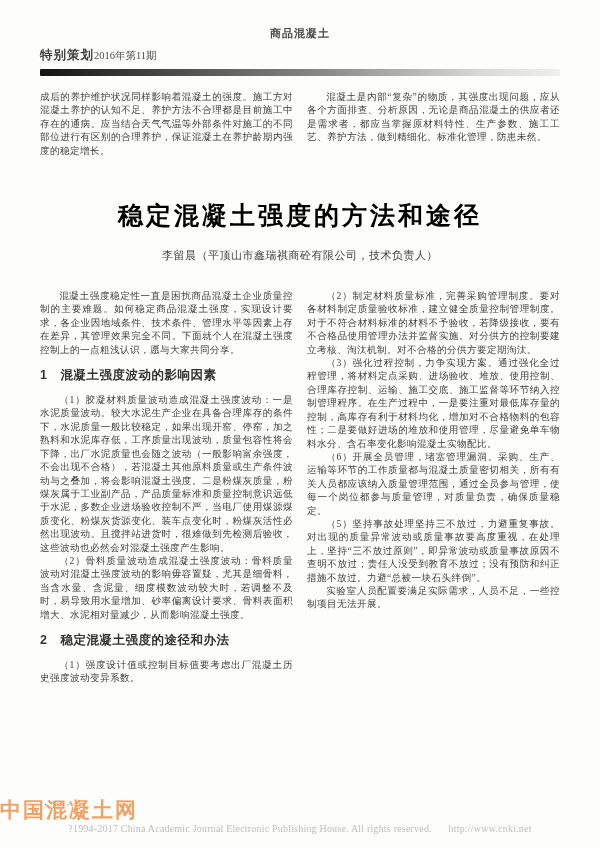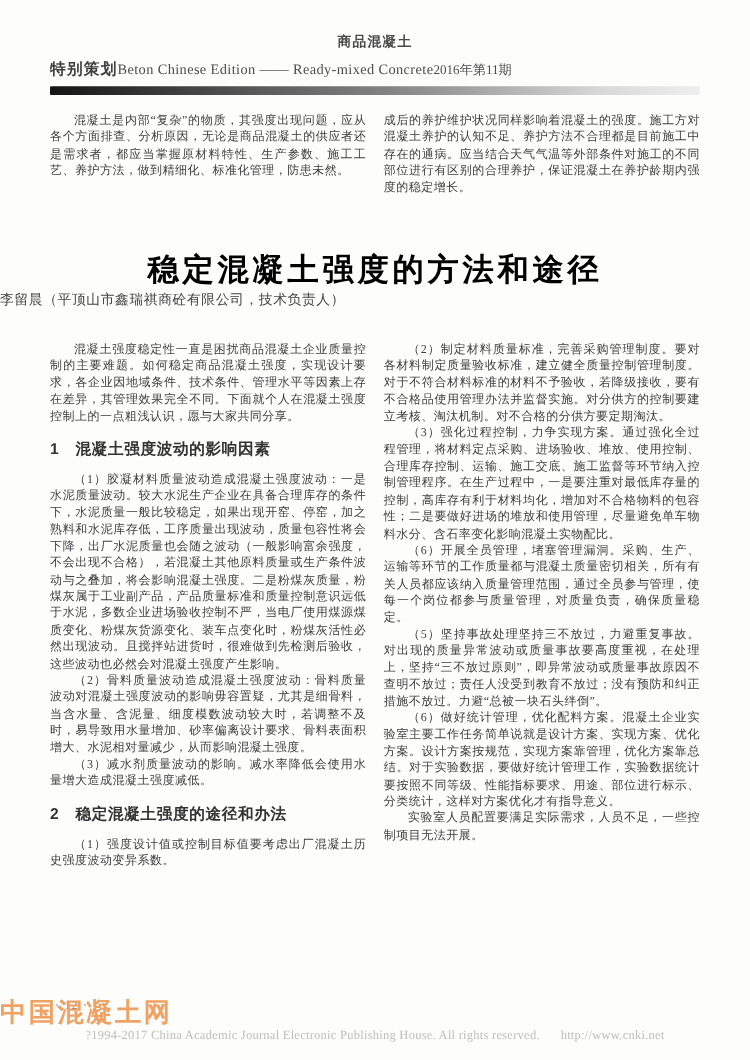--- a/index.html
+++ b/index.html
@@ -72,20 +72,22 @@
   .article-title {
     margin-top: 42px;
     text-align: center;
     font-family: "Liberation Sans", "DejaVu Sans", sans-serif;
     font-weight: 600;
     font-size: 25px;
     letter-spacing: 3px;
     color: #000000;
   }
   .article-author {
+    margin-top: 16px;
+    text-align: center;
     font-family: Liberation Serif, serif;
     font-size: 11px;
     letter-spacing: 0.5px;
     color: #424242;
   }
   
   .article-body { margin-top: 26px; }
   h2.sec-heading {
     font-family: "Liberation Sans", "DejaVu Sans", sans-serif;
     font-weight: bold;
@@ -129,54 +131,51 @@
 </style>
 </head>
 <body>
 
 <div class="page">
 
   <header class="header">
     <div class="journal-cn">商品混凝土</div>
     <div class="header-row">
       <span class="section-label">特别策划</span>
-      <span class="journal-en">Beton Chinese Edition —— Ready-mixed Concrete</span>
       <span class="issue">2016年第11期</span>
     </div>
     <div class="gradient-bar"></div>
   </header>
 
   <section class="intro two-col">
     <div class="col">
-      <p class="body-text">混凝土是内部“复杂”的物质，其强度出现问题，应从各个方面排查、分析原因，无论是商品混凝土的供应者还是需求者，都应当掌握原材料特性、生产参数、施工工艺、养护方法，做到精细化、标准化管理，防患未然。</p>
+      <p class="body-text no-indent">成后的养护维护状况同样影响着混凝土的强度。施工方对混凝土养护的认知不足、养护方法不合理都是目前施工中存在的通病。应当结合天气气温等外部条件对施工的不同部位进行有区别的合理养护，保证混凝土在养护龄期内强度的稳定增长。</p>
     </div>
     <div class="col">
-      <p class="body-text no-indent">成后的养护维护状况同样影响着混凝土的强度。施工方对混凝土养护的认知不足、养护方法不合理都是目前施工中存在的通病。应当结合天气气温等外部条件对施工的不同部位进行有区别的合理养护，保证混凝土在养护龄期内强度的稳定增长。</p>
+      <p class="body-text">混凝土是内部“复杂”的物质，其强度出现问题，应从各个方面排查、分析原因，无论是商品混凝土的供应者还是需求者，都应当掌握原材料特性、生产参数、施工工艺、养护方法，做到精细化、标准化管理，防患未然。</p>
     </div>
   </section>
 
   <h1 class="article-title">稳定混凝土强度的方法和途径</h1>
   <div class="article-author">李留晨（平顶山市鑫瑞祺商砼有限公司，技术负责人）</div>
 
   <section class="article-body two-col">
     <div class="col">
       <p class="body-text">混凝土强度稳定性一直是困扰商品混凝土企业质量控制的主要难题。如何稳定商品混凝土强度，实现设计要求，各企业因地域条件、技术条件、管理水平等因素上存在差异，其管理效果完全不同。下面就个人在混凝土强度控制上的一点粗浅认识，愿与大家共同分享。</p>
       <h2 class="sec-heading">1　混凝土强度波动的影响因素</h2>
       <p class="body-text">（1）胶凝材料质量波动造成混凝土强度波动：一是水泥质量波动。较大水泥生产企业在具备合理库存的条件下，水泥质量一般比较稳定，如果出现开窑、停窑，加之熟料和水泥库存低，工序质量出现波动，质量包容性将会下降，出厂水泥质量也会随之波动（一般影响富余强度，不会出现不合格），若混凝土其他原料质量或生产条件波动与之叠加，将会影响混凝土强度。二是粉煤灰质量，粉煤灰属于工业副产品，产品质量标准和质量控制意识远低于水泥，多数企业进场验收控制不严，当电厂使用煤源煤质变化、粉煤灰货源变化、装车点变化时，粉煤灰活性必然出现波动。且搅拌站进货时，很难做到先检测后验收，这些波动也必然会对混凝土强度产生影响。</p>
       <p class="body-text">（2）骨料质量波动造成混凝土强度波动：骨料质量波动对混凝土强度波动的影响毋容置疑，尤其是细骨料，当含水量、含泥量、细度模数波动较大时，若调整不及时，易导致用水量增加、砂率偏离设计要求、骨料表面积增大、水泥相对量减少，从而影响混凝土强度。</p>
-      <p class="body-text">（3）减水剂质量波动的影响。减水率降低会使用水量增大造成混凝土强度减低。</p>
       <h2 class="sec-heading">2　稳定混凝土强度的途径和办法</h2>
       <p class="body-text">（1）强度设计值或控制目标值要考虑出厂混凝土历史强度波动变异系数。</p>
     </div>
     <div class="col">
       <p class="body-text">（2）制定材料质量标准，完善采购管理制度。要对各材料制定质量验收标准，建立健全质量控制管理制度。对于不符合材料标准的材料不予验收，若降级接收，要有不合格品使用管理办法并监督实施。对分供方的控制要建立考核、淘汰机制。对不合格的分供方要定期淘汰。</p>
       <p class="body-text">（3）强化过程控制，力争实现方案。通过强化全过程管理，将材料定点采购、进场验收、堆放、使用控制、合理库存控制、运输、施工交底、施工监督等环节纳入控制管理程序。在生产过程中，一是要注重对最低库存量的控制，高库存有利于材料均化，增加对不合格物料的包容性；二是要做好进场的堆放和使用管理，尽量避免单车物料水分、含石率变化影响混凝土实物配比。</p>
       <p class="body-text">（6）开展全员管理，堵塞管理漏洞。采购、生产、运输等环节的工作质量都与混凝土质量密切相关，所有有关人员都应该纳入质量管理范围，通过全员参与管理，使每一个岗位都参与质量管理，对质量负责，确保质量稳定。</p>
       <p class="body-text">（5）坚持事故处理坚持三不放过，力避重复事故。对出现的质量异常波动或质量事故要高度重视，在处理上，坚持“三不放过原则”，即异常波动或质量事故原因不查明不放过；责任人没受到教育不放过；没有预防和纠正措施不放过。力避“总被一块石头绊倒”。</p>
-      <p class="body-text">（6）做好统计管理，优化配料方案。混凝土企业实验室主要工作任务简单说就是设计方案、实现方案、优化方案。设计方案按规范，实现方案靠管理，优化方案靠总结。对于实验数据，要做好统计管理工作，实验数据统计要按照不同等级、性能指标要求、用途、部位进行标示、分类统计，这样对方案优化才有指导意义。</p>
       <p class="body-text">实验室人员配置要满足实际需求，人员不足，一些控制项目无法开展。</p>
     </div>
   </section>
 
   <div class="page-number">· 12 ·</div>
   <div class="watermark">中国混凝土网</div>
   <div class="copyright-row">
     <span>?1994-2017 China Academic Journal Electronic Publishing House. All rights reserved.</span>
     <span class="url">http://www.cnki.net</span>
   </div>

